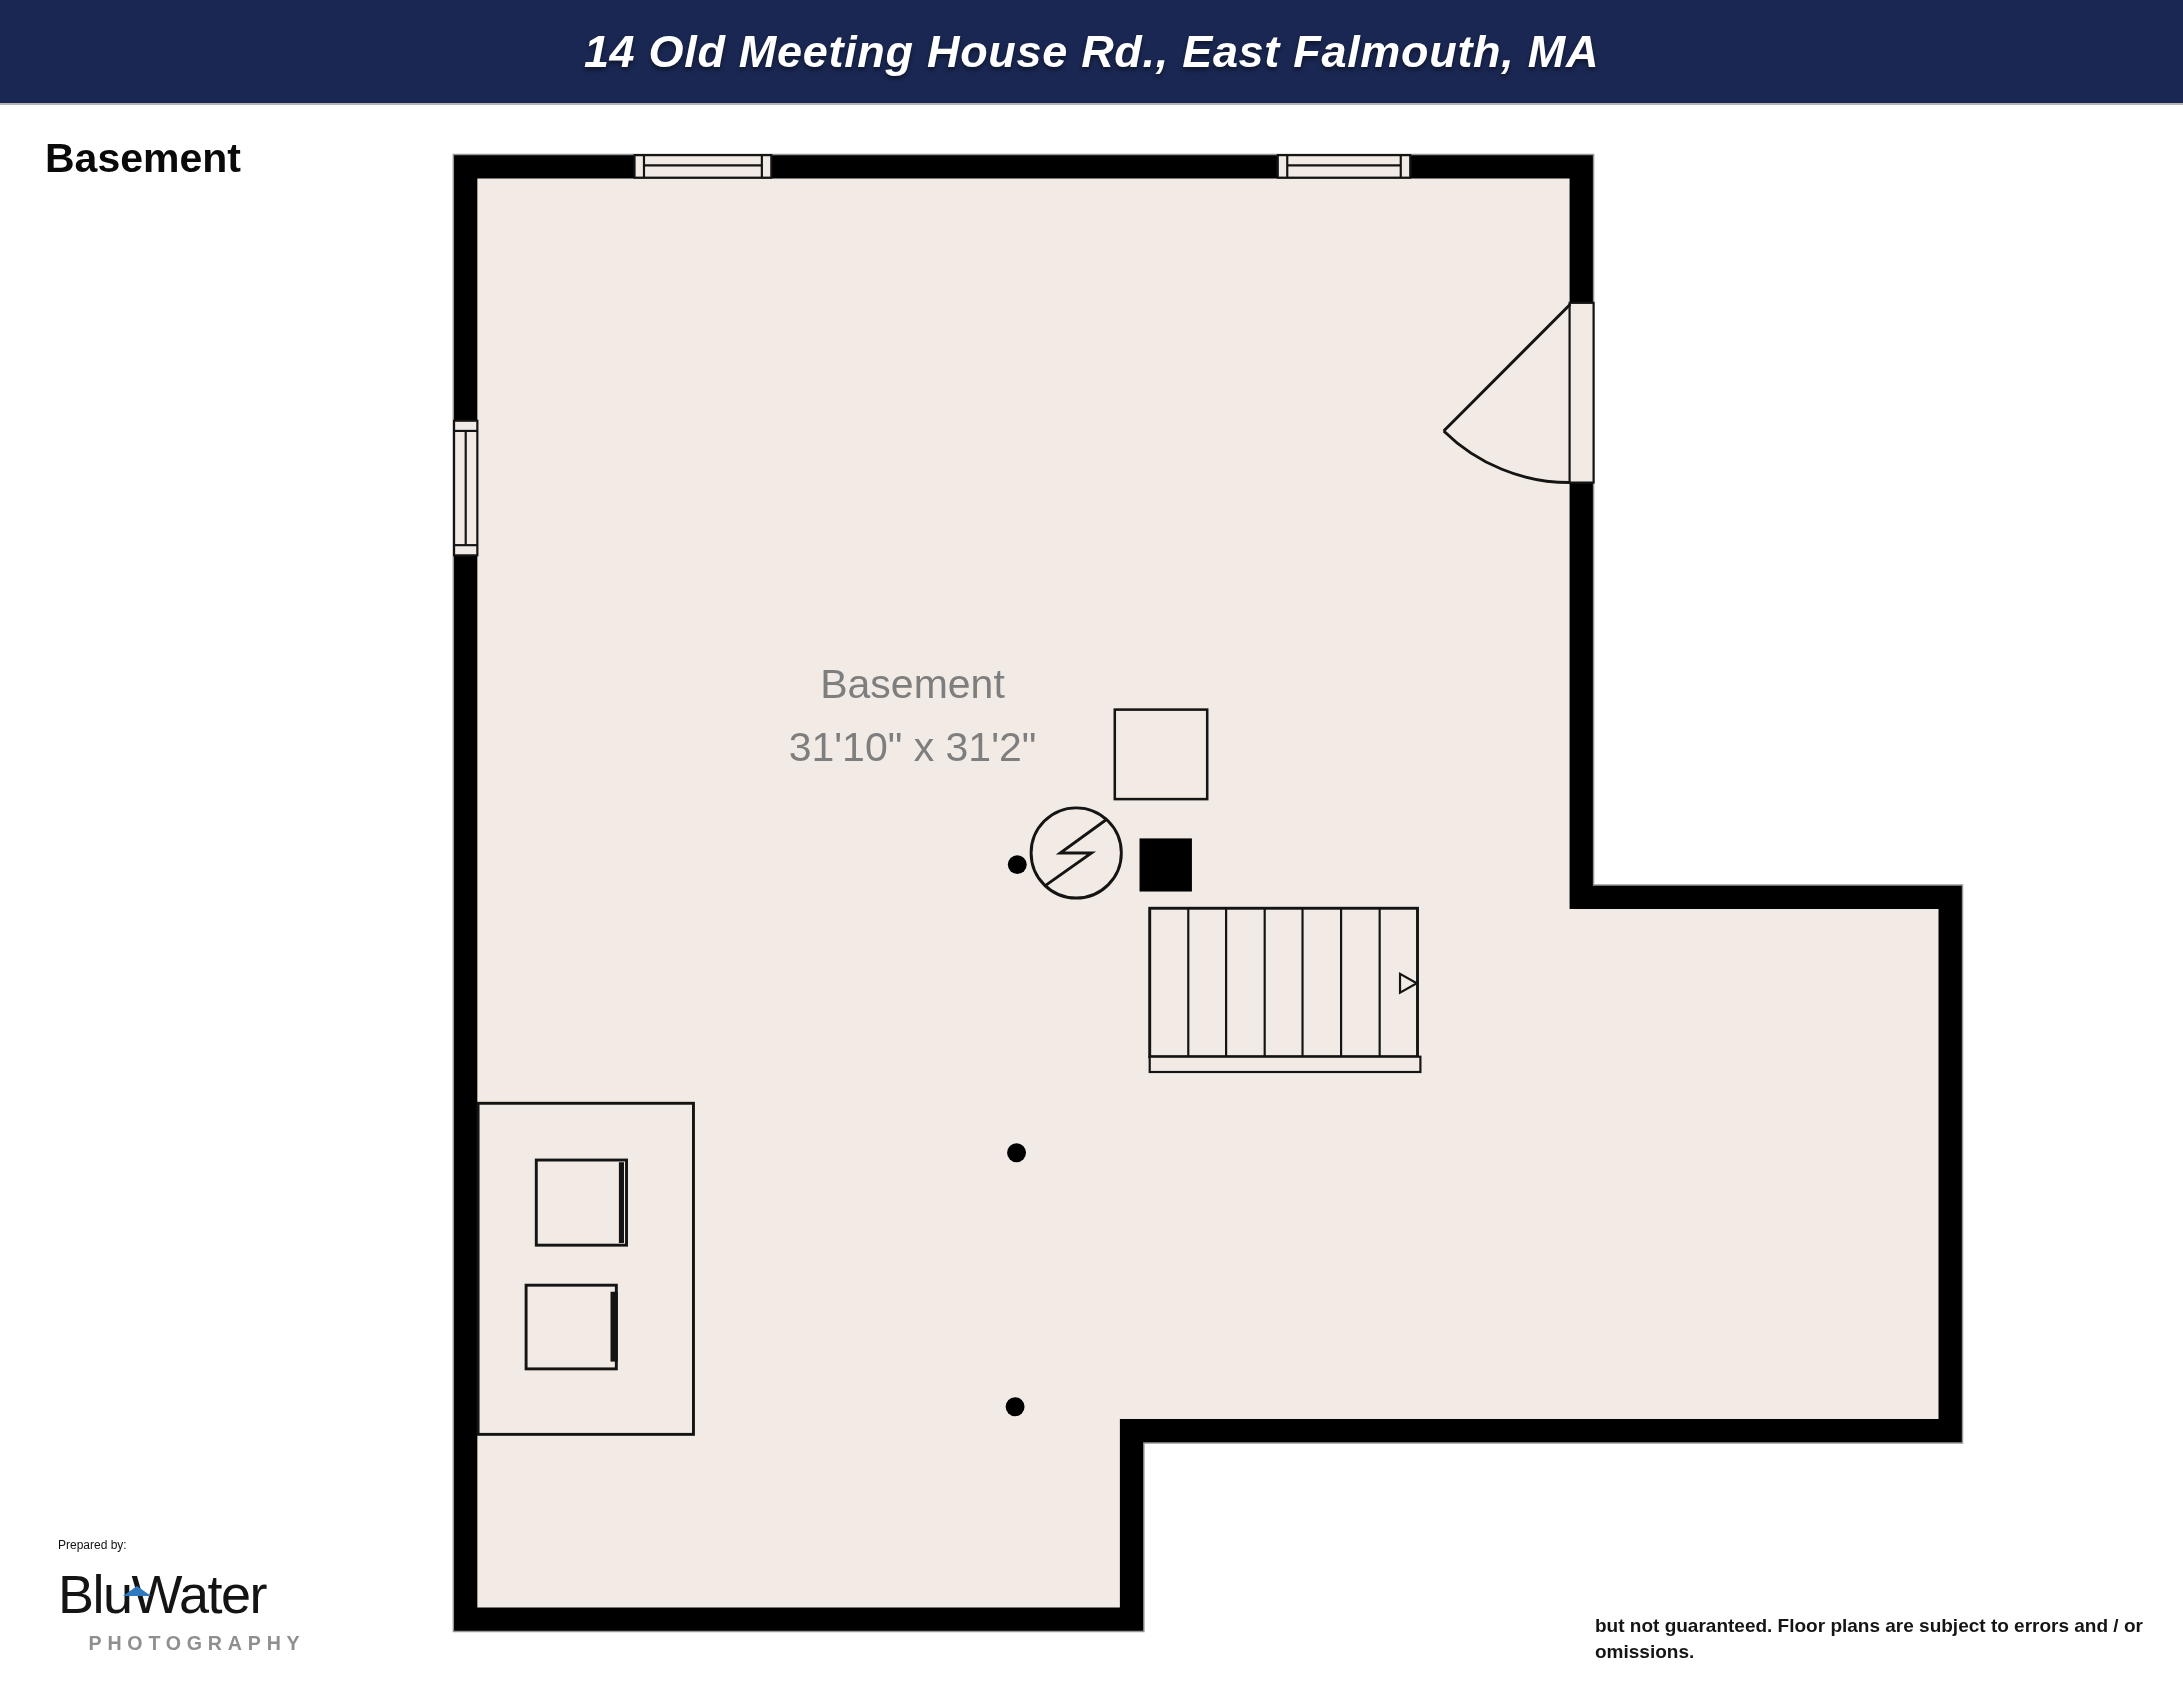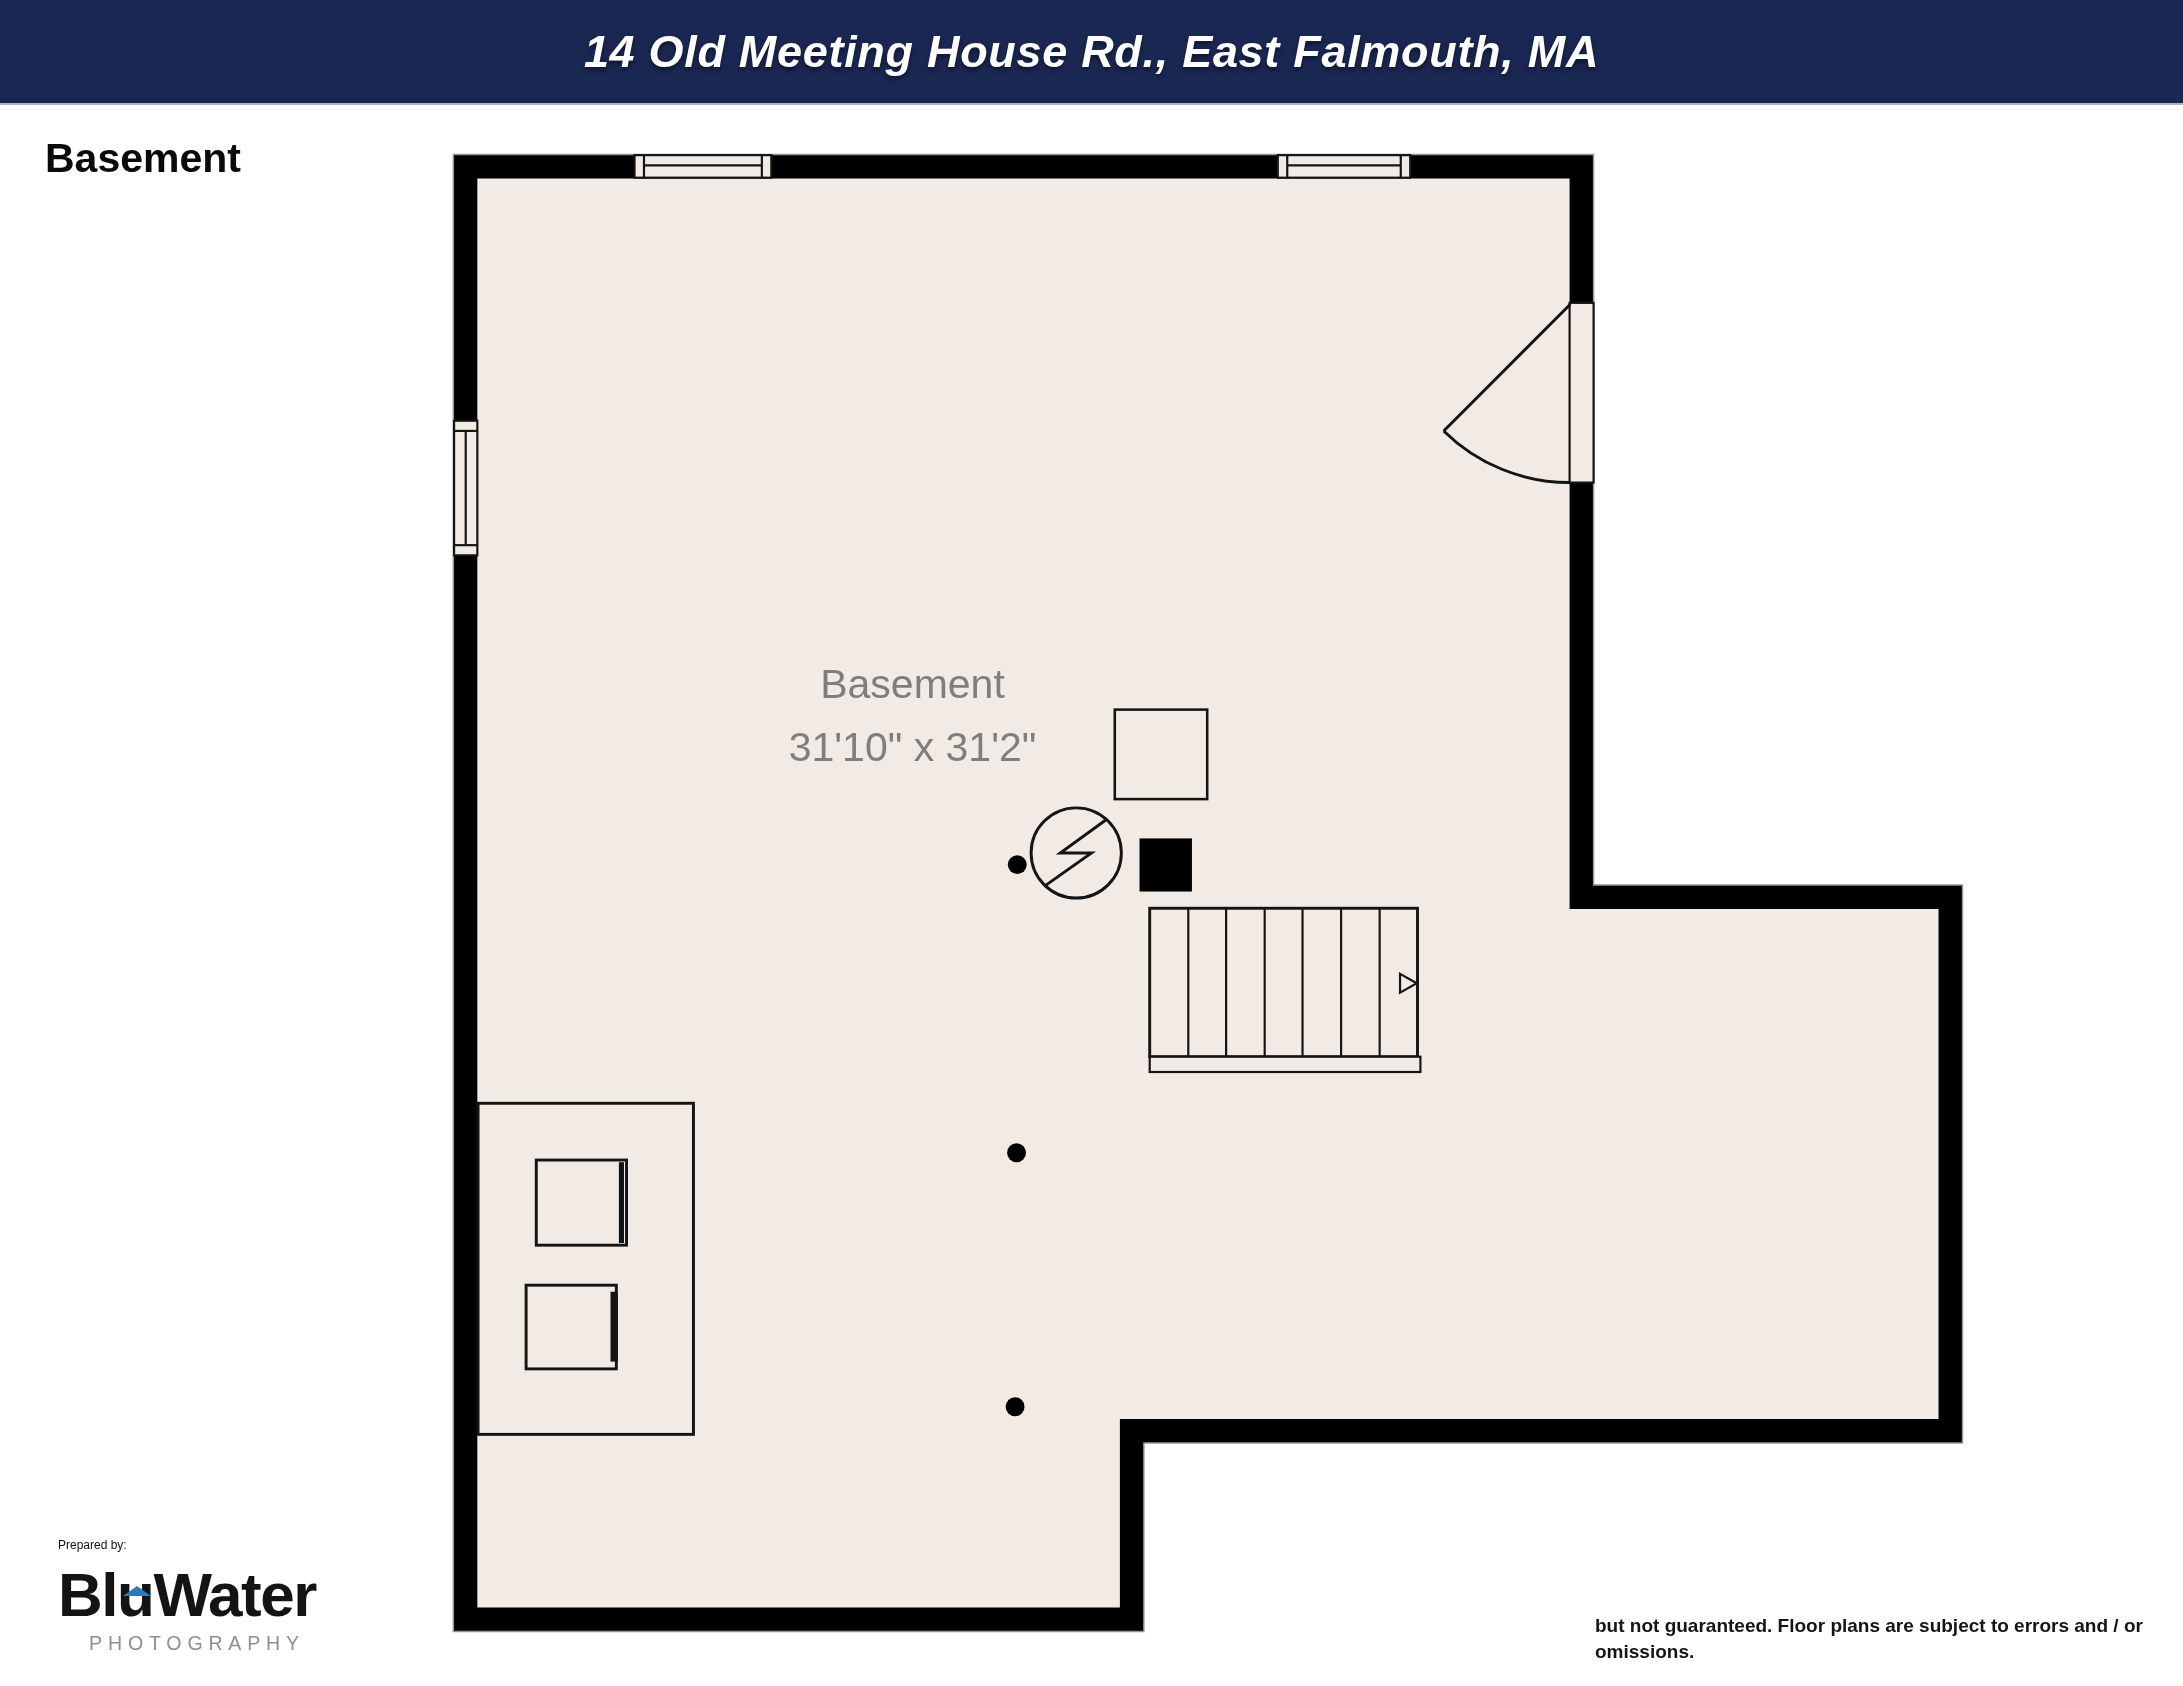--- a/index.html
+++ b/index.html
@@ -26,31 +26,31 @@
   .room-name{font-size:41px; line-height:47px;}
   .room-dims{font-size:41px; line-height:47px; margin-top:16px;}
 
   
   .plan-svg{position:absolute; left:0; top:0;}
 
   
   .branding{position:absolute; left:58px; top:1538px; width:278px;}
   .prepared-by{font-size:12px; color:#111; text-align:left;}
   .logo-word{
-    margin-top:5.8px; font-size:62px; line-height:73px; font-weight:700;
+    margin-top:5.8px; font-size:54px; line-height:73px; font-weight:400;
     letter-spacing:-1.5px; color:#141414; white-space:nowrap; text-align:left;
   }
   .logo-accent{
     position:absolute; left:65px; top:48px; width:0; height:0;
     border-left:14.6px solid transparent; border-right:14.6px solid transparent;
     border-bottom:10.2px solid #2e79c0;
   }
   .logo-sub{
     margin-top:1.5px; font-size:19.6px; letter-spacing:5.8px; color:#8f8f8f;
-    text-align:center; font-weight:400;
+    text-align:center; font-weight:700;
   }
 
   
   .disclaimer{
     position:absolute; left:1595px; top:1613px;
     font-size:19px; line-height:25.5px; font-weight:600; color:#151515;
   }
 </style>
 </head>
 <body>

